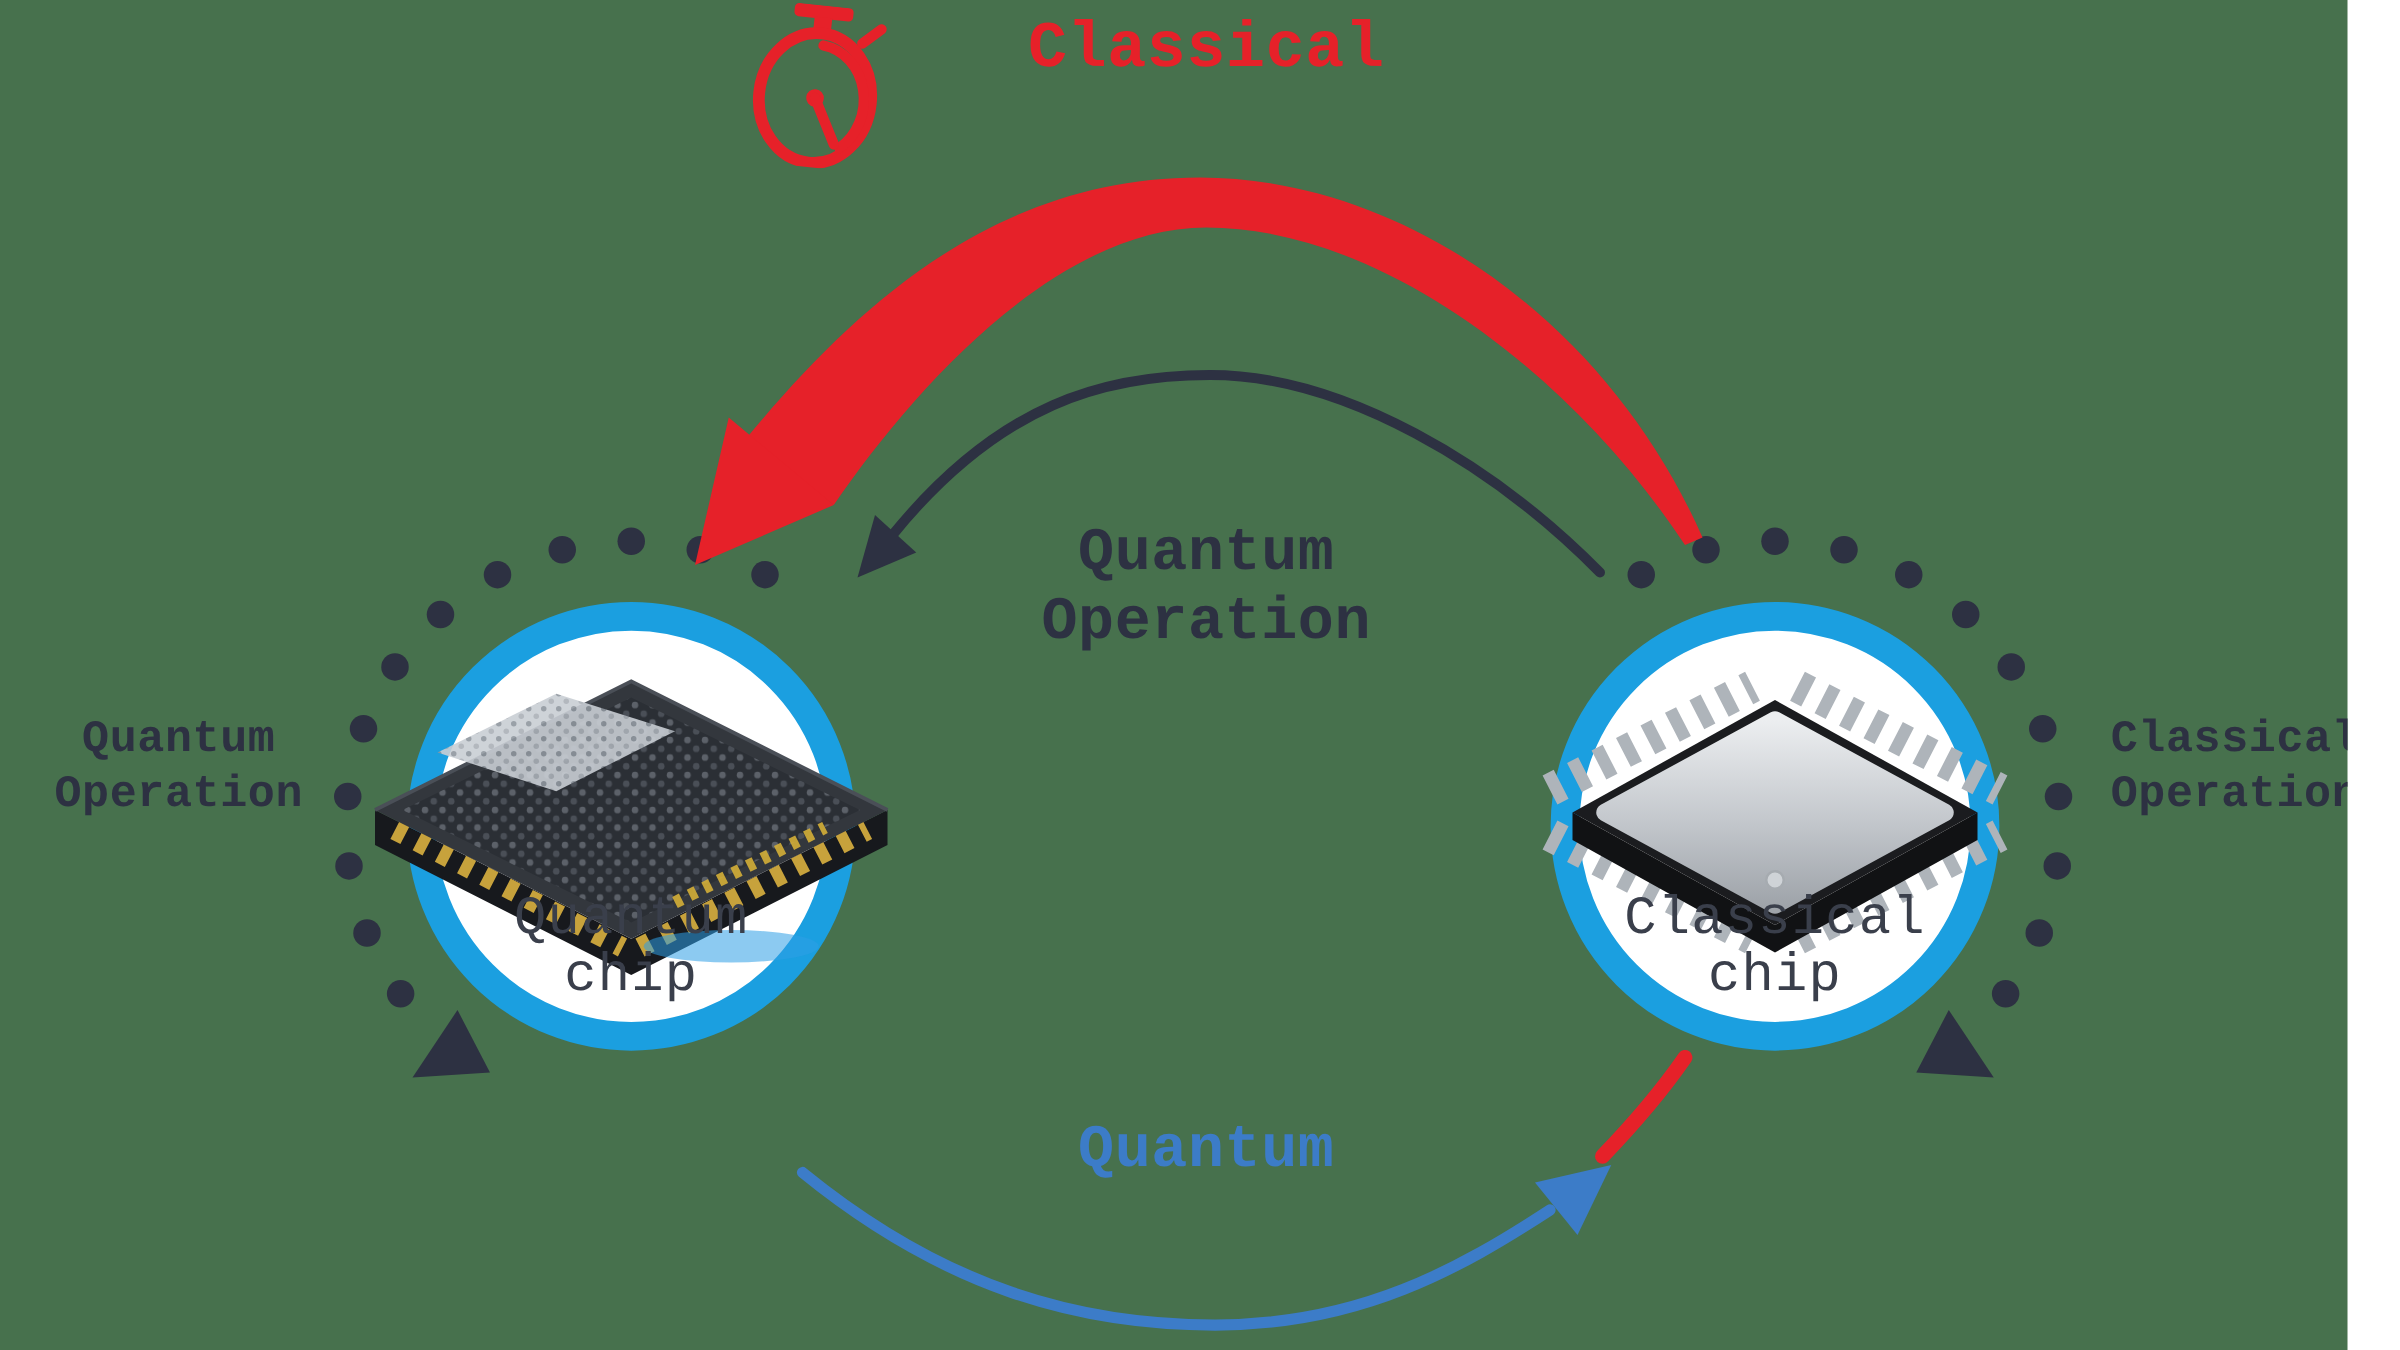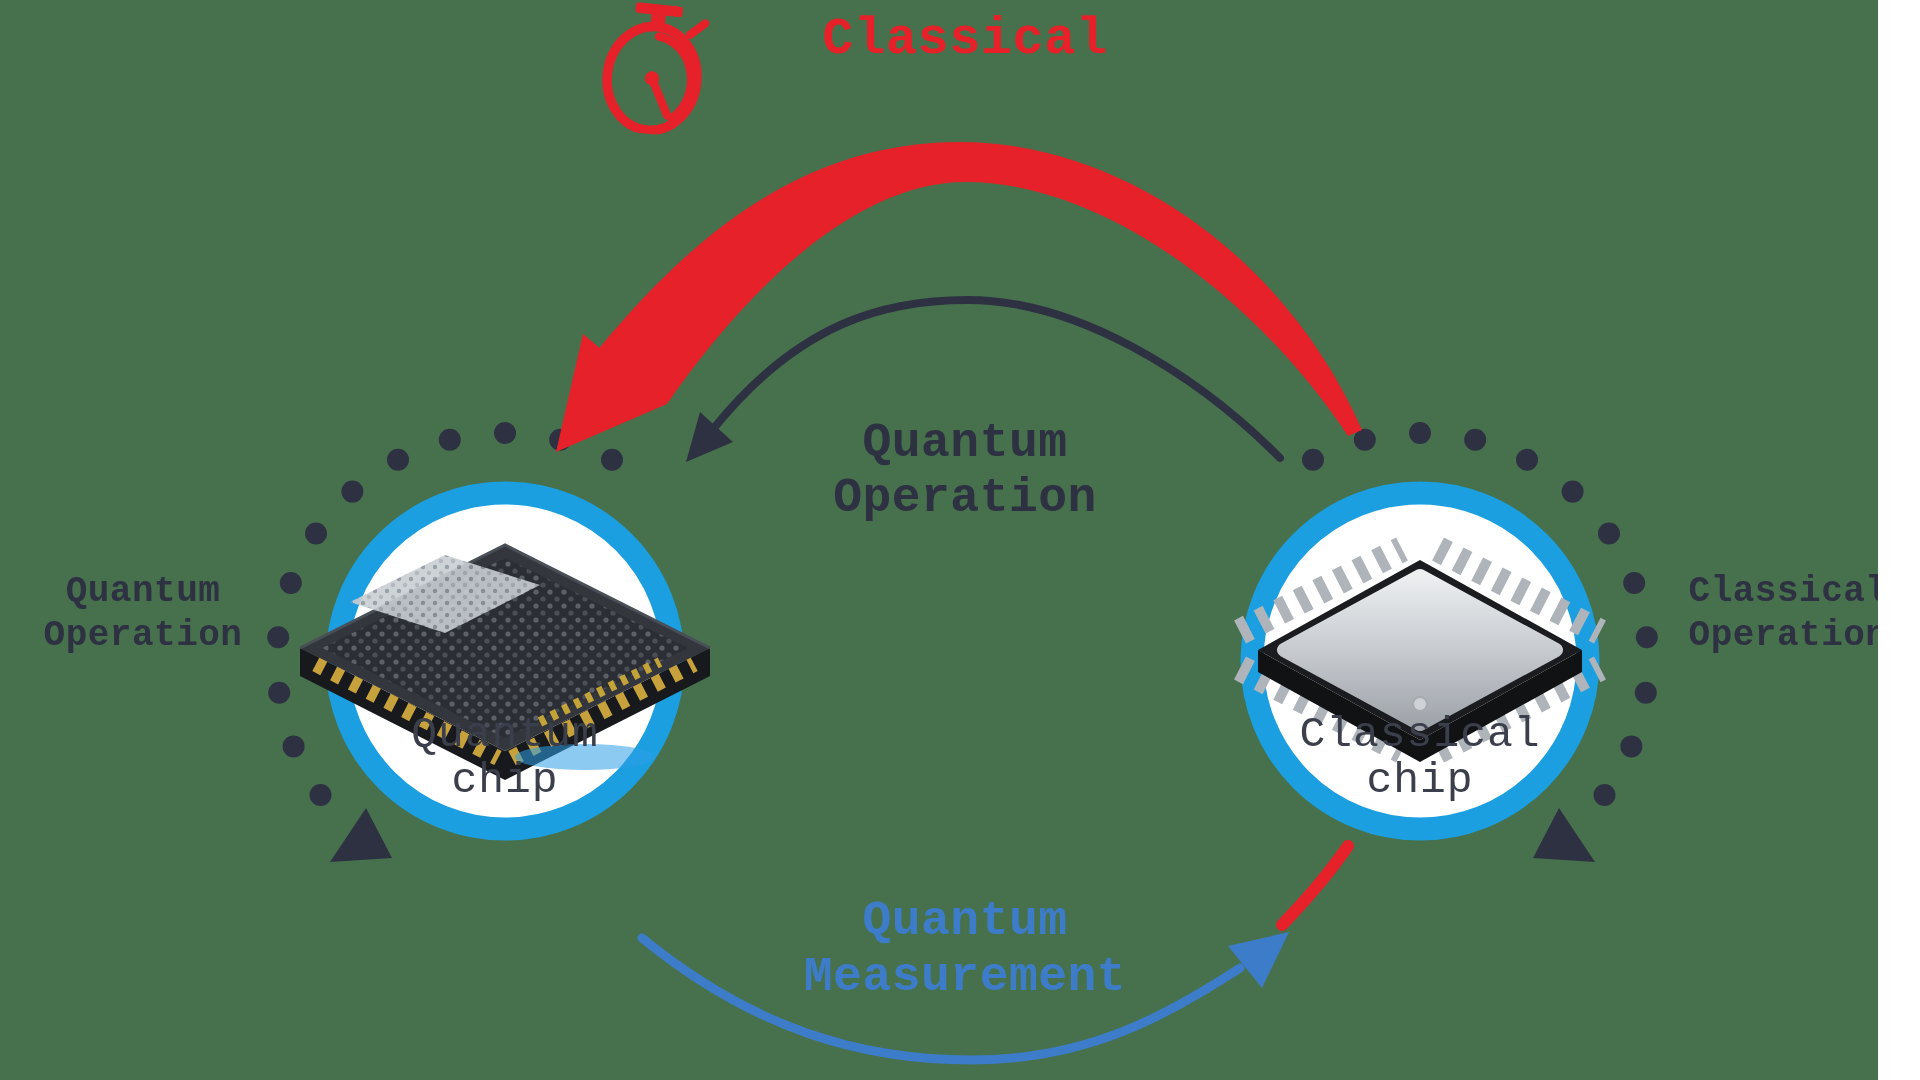--- a/index.html
+++ b/index.html
@@ -165,21 +165,20 @@
     <span>Operation</span>
   </div>
 
   <div class="label side-label right">
     <span>Classical</span>
     <span>Operation</span>
   </div>
 
   <div class="label bottom-label">
     <span>Quantum</span>
-    <span>Measurement</span>
   </div>
 
   <div class="label chip-label left">
     <span>Quantum</span>
     <span>chip</span>
   </div>
 
   <div class="label chip-label right">
     <span>Classical</span>
     <span>chip</span>

